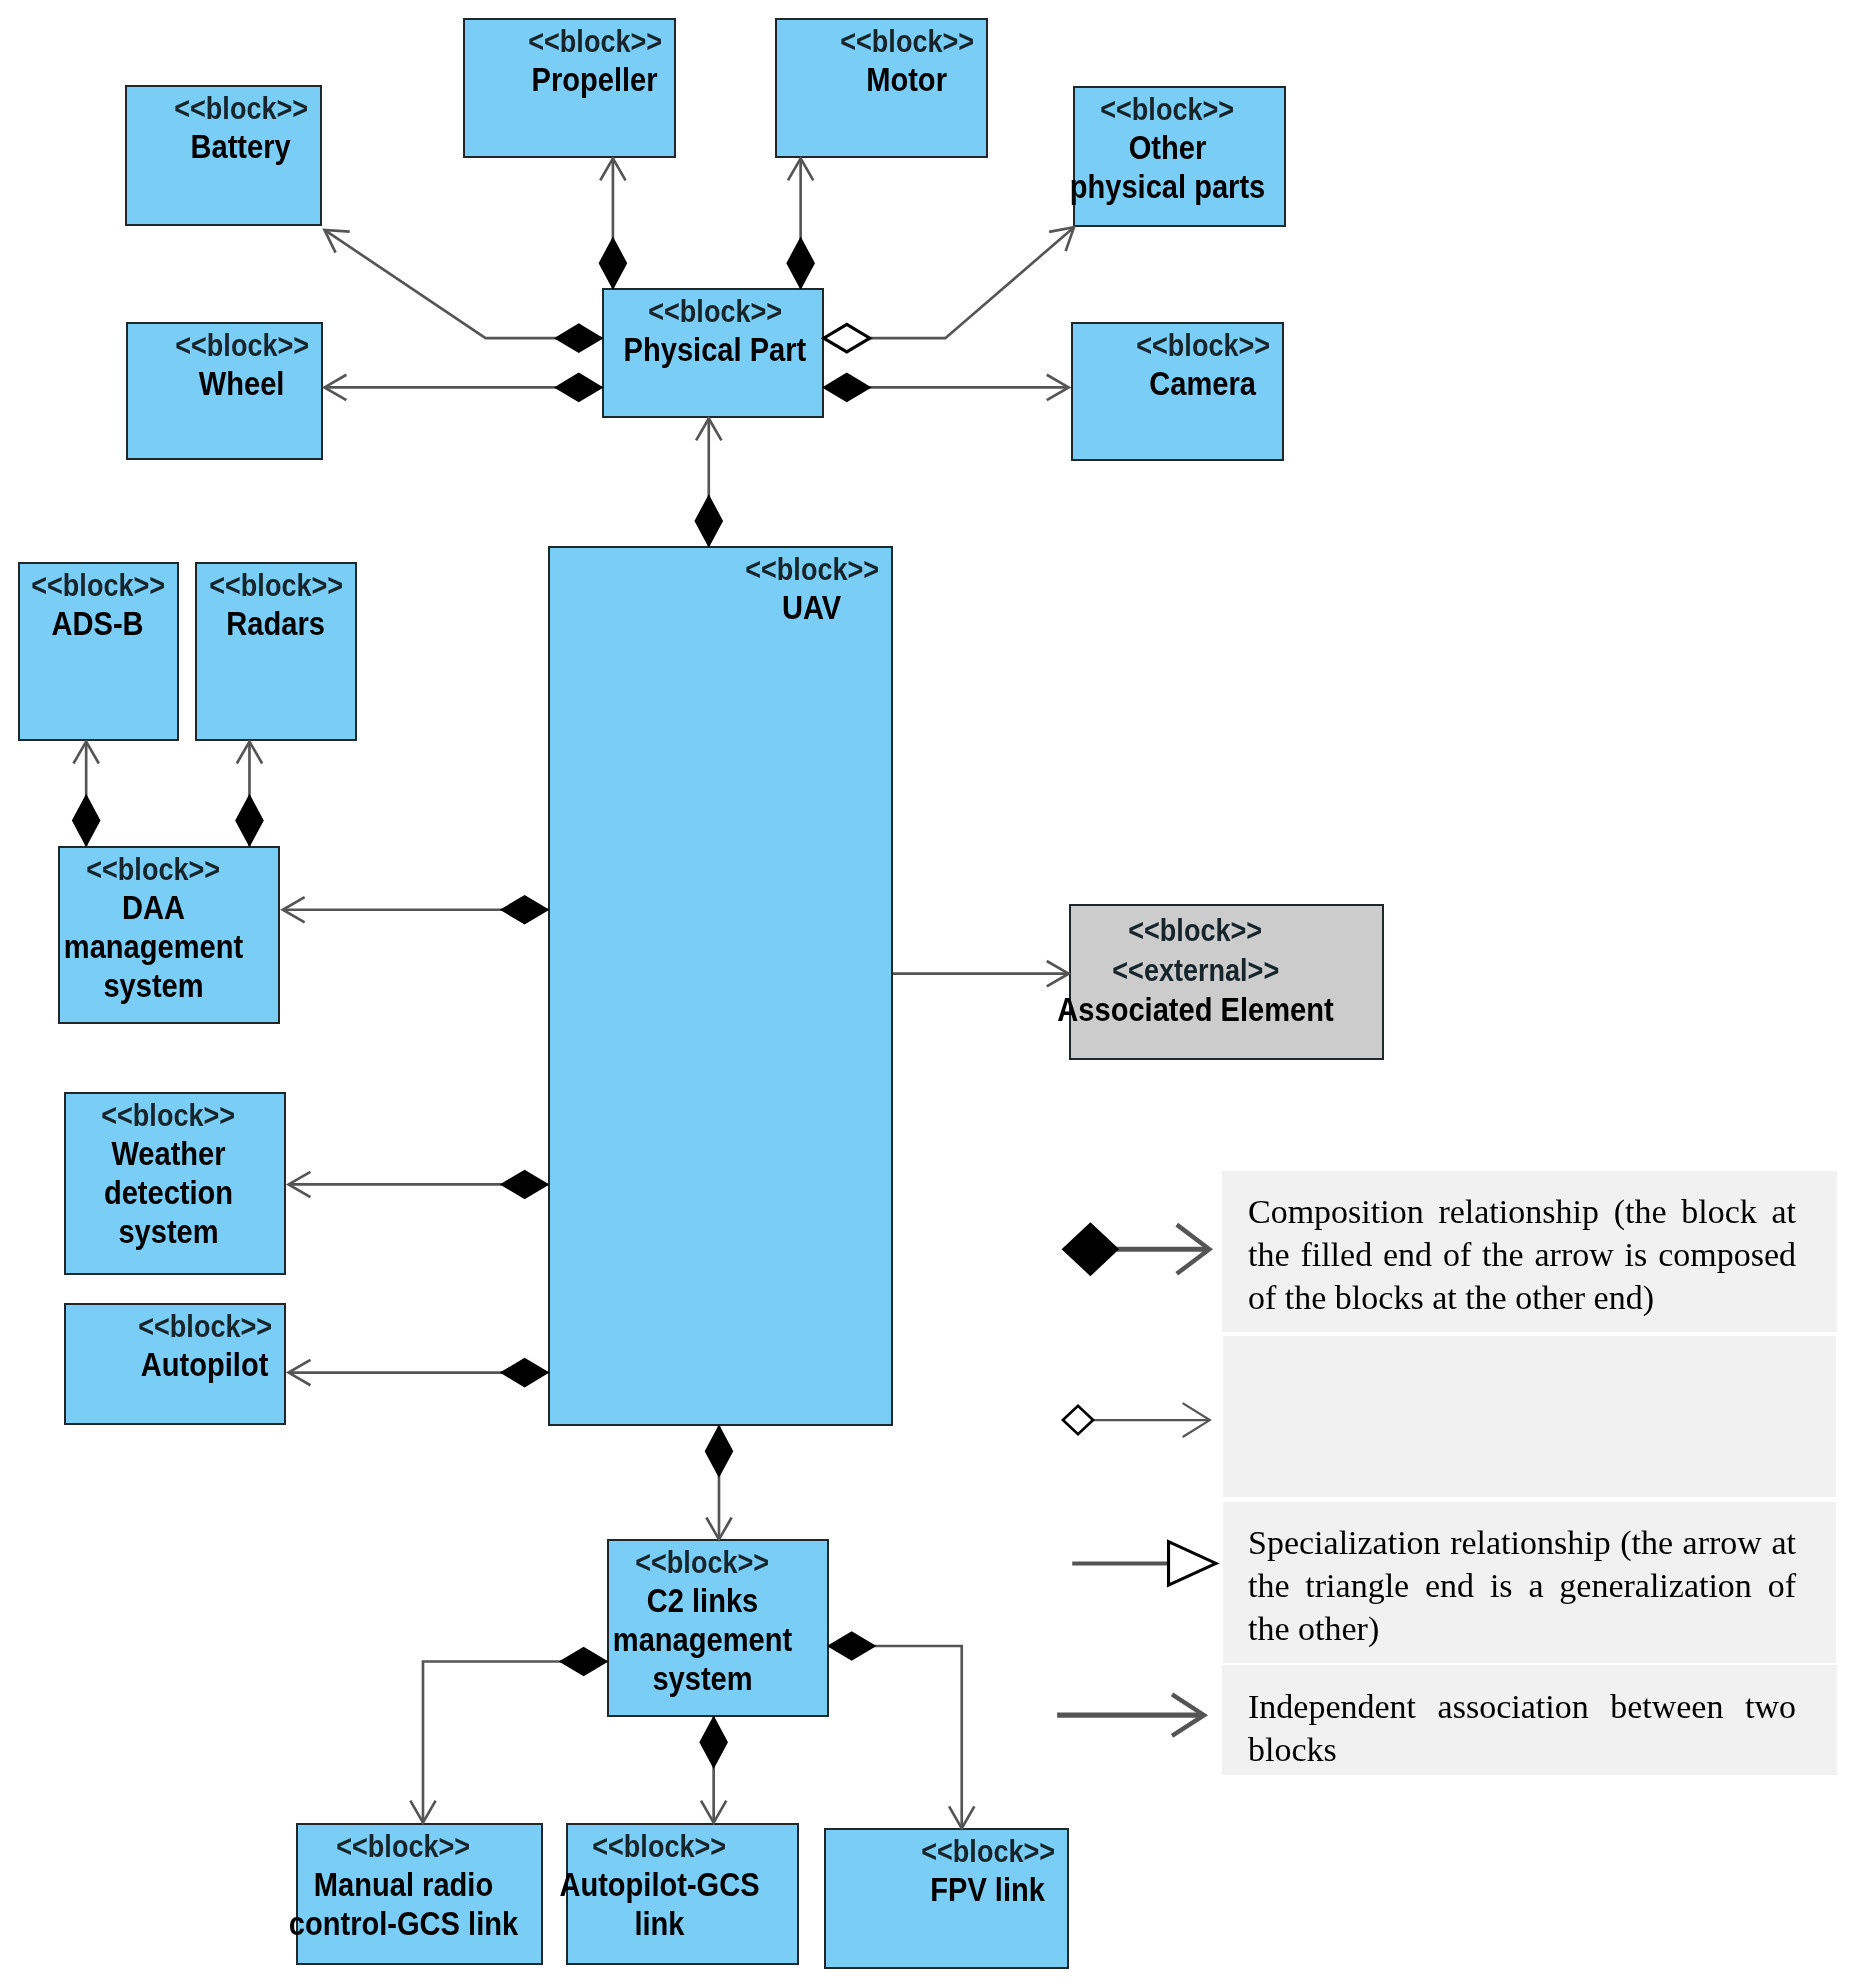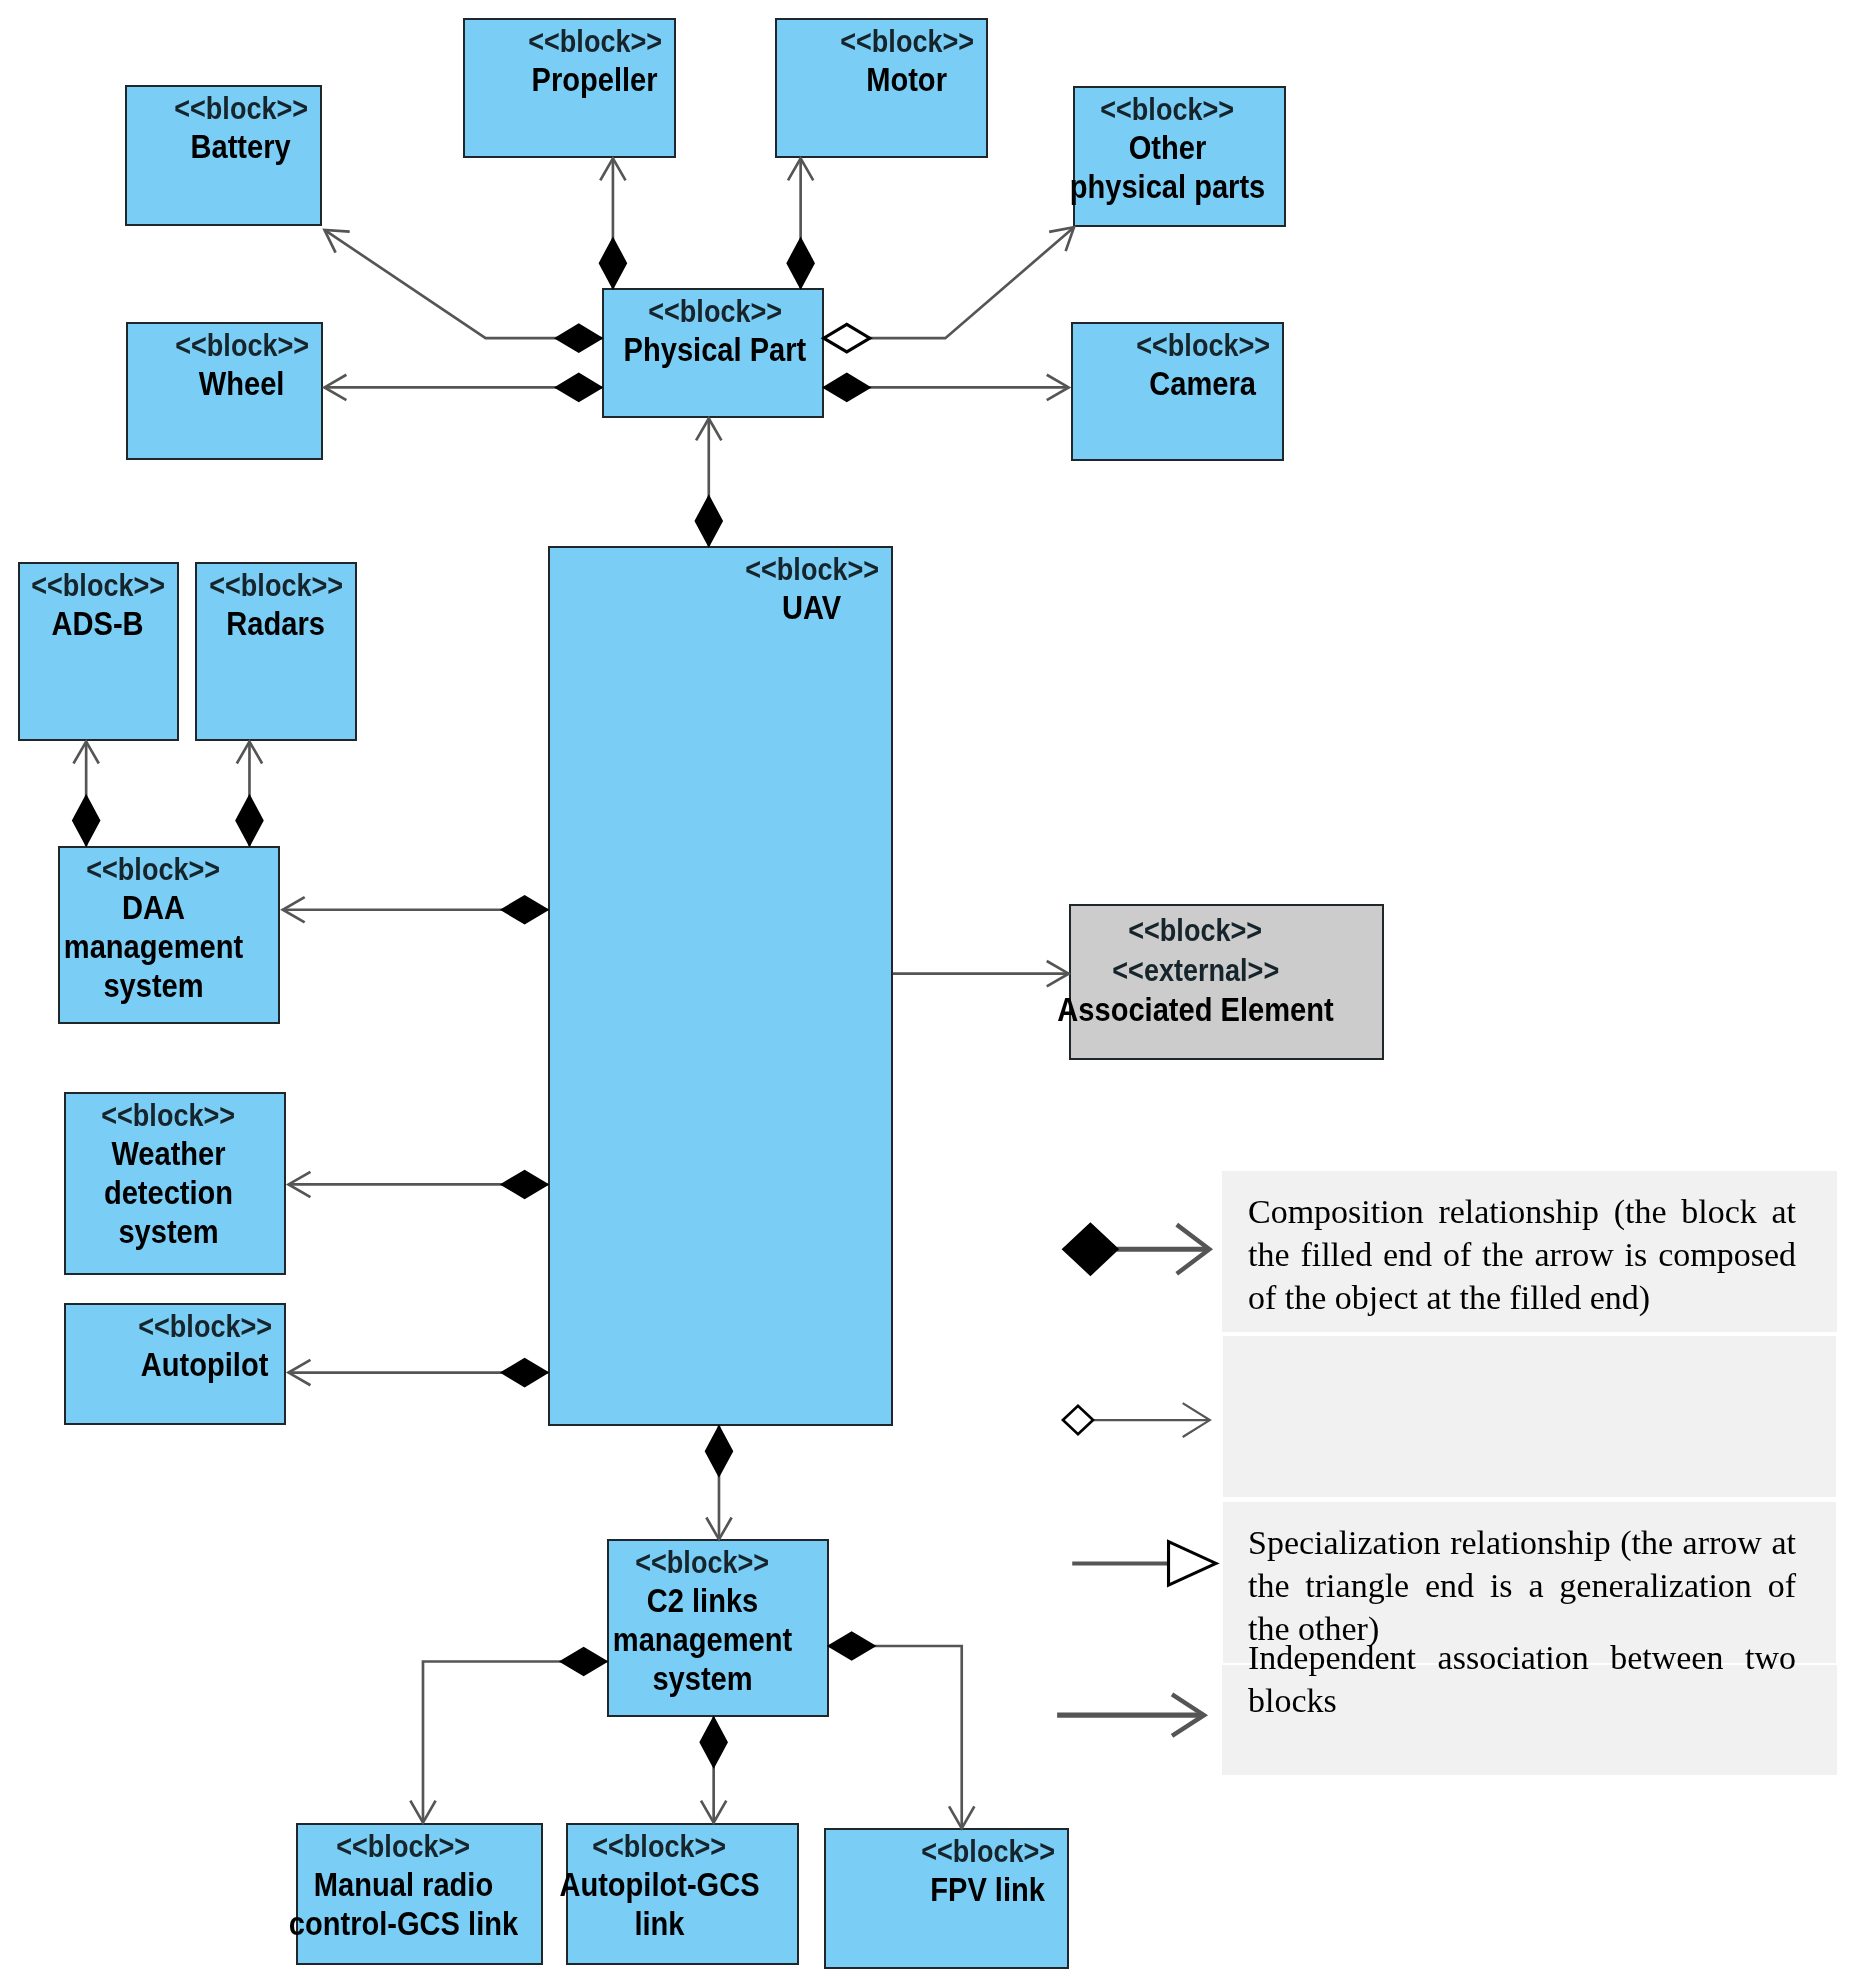--- a/index.html
+++ b/index.html
@@ -75,21 +75,21 @@
   #b-assoc   .stereo{line-height:40px;}
 
   
   #lr0{left:1222px; top:1171px; width:615px; height:161px;}
   #lr1{left:1223px; top:1336px; width:613px; height:161px;}
   #lr2{left:1223px; top:1502px; width:613px; height:161px;}
   #lr3{left:1222px; top:1665px; width:615px; height:110px;}
   #lt0{left:1248px; top:1190px; width:548px;}
   #lt1{left:1248px; top:1355px; width:548px;}
   #lt2{left:1248px; top:1521px; width:548px;}
-  #lt3{left:1248px; top:1636px; width:548px;}
+  #lt3{left:1248px; top:1685px; width:548px;}
   .ltext{font-size:34px;line-height:43px;}
 </style>
 </head>
 <body>
 
 <div id="stage">
 
   <svg class="edges" viewBox="0 0 4173 4473" xmlns="http://www.w3.org/2000/svg">
 <path d="M 1381.0 650.0 L 1381.0 357.0" fill="none" stroke="#555555" stroke-width="6" stroke-linecap="butt" stroke-linejoin="miter"></path>
 <path d="M 1804.0 650.0 L 1804.0 357.0" fill="none" stroke="#555555" stroke-width="6" stroke-linecap="butt" stroke-linejoin="miter"></path>
@@ -289,21 +289,21 @@
 <path d="M 1579.5 4057.6 L 1608.0 4107.0 L 1636.5 4057.6" fill="none" stroke="#555555" stroke-width="6" stroke-linecap="butt" stroke-linejoin="miter"></path>
 <path d="M 1971.0 3709.0 L 1919.0 3740.0 L 1867.0 3709.0 L 1919.0 3678.0 Z" fill="#000" stroke="#000" stroke-width="4"></path>
 <path d="M 2138.5 4070.6 L 2167.0 4120.0 L 2195.5 4070.6" fill="none" stroke="#555555" stroke-width="6" stroke-linecap="butt" stroke-linejoin="miter"></path>
   </svg>
 
   <div class="legend" id="legend">
     <div class="lrow" id="lr0"></div>
     <div class="lrow" id="lr1"></div>
     <div class="lrow" id="lr2"></div>
     <div class="lrow" id="lr3"></div>
-    <div class="ltext" id="lt0">Composition relationship (the block at the filled end of the arrow is composed of the object at the filled end)</div>
+    <div class="ltext" id="lt0">Composition relationship (the block at the filled end of the arrow is composed of the blocks at the other end)</div>
     <div class="ltext" id="lt2">Specialization relationship (the arrow at the triangle end is a generalization of the other)</div>
     <div class="ltext" id="lt3">Independent association between two blocks</div>
     <svg class="edges" id="legendicons" viewBox="0 0 4173 4473" xmlns="http://www.w3.org/2000/svg">
 <path d="M 2516.0 2815.0 L 2723.0 2815.0" fill="none" stroke="#555555" stroke-width="11" stroke-linecap="butt" stroke-linejoin="miter"></path>
 <path d="M 2519.0 2815.0 L 2457.0 2873.0 L 2395.0 2815.0 L 2457.0 2757.0 Z" fill="#000" stroke="#000" stroke-width="4"></path>
 <path d="M 2651.5 2870.4 L 2725.0 2815.0 L 2651.5 2759.6" fill="none" stroke="#555555" stroke-width="10" stroke-linecap="butt" stroke-linejoin="miter"></path>
 <path d="M 2463.0 3200.0 L 2726.0 3200.0" fill="none" stroke="#555555" stroke-width="5" stroke-linecap="butt" stroke-linejoin="miter"></path>
 <path d="M 2463.0 3200.0 L 2429.0 3232.0 L 2395.0 3200.0 L 2429.0 3168.0 Z" fill="#fff" stroke="#000" stroke-width="6"></path>
 <path d="M 2664.9 3238.2 L 2726.0 3200.0 L 2664.9 3161.8" fill="none" stroke="#555555" stroke-width="5" stroke-linecap="butt" stroke-linejoin="miter"></path>
 <path d="M 2416.0 3523.0 L 2640.0 3523.0" fill="none" stroke="#555555" stroke-width="9" stroke-linecap="butt" stroke-linejoin="miter"></path>

